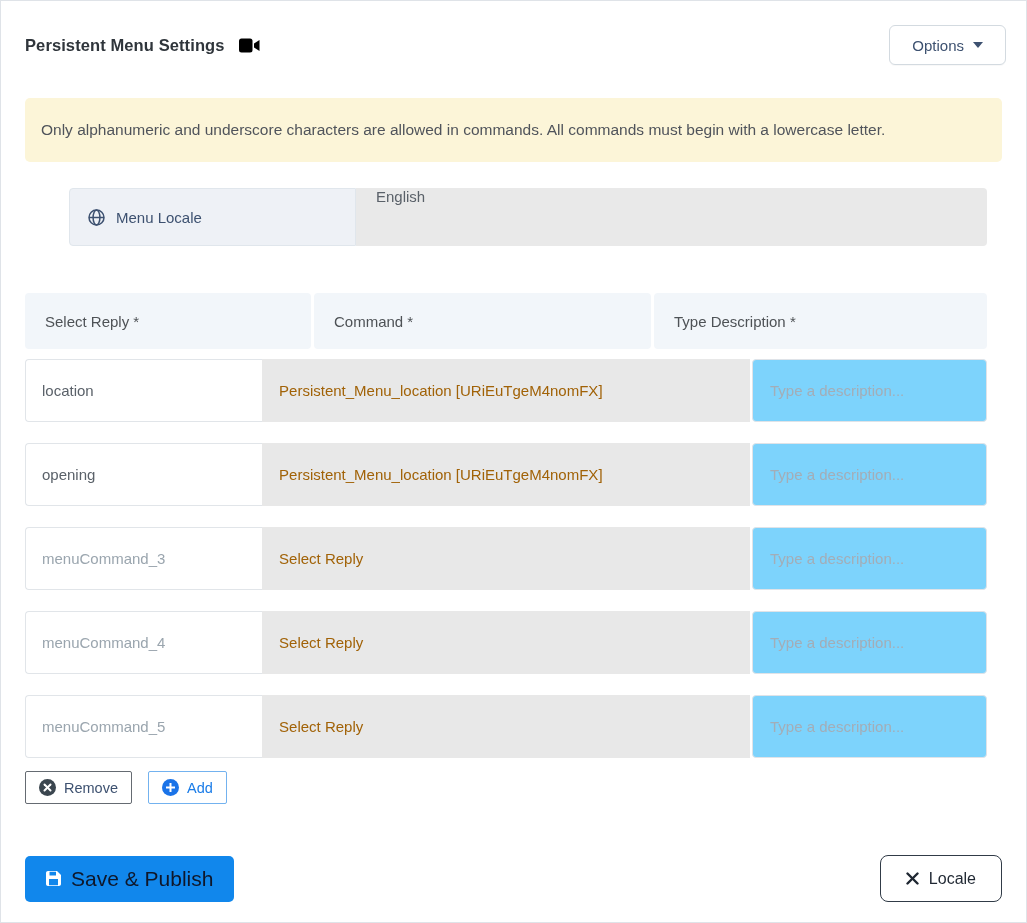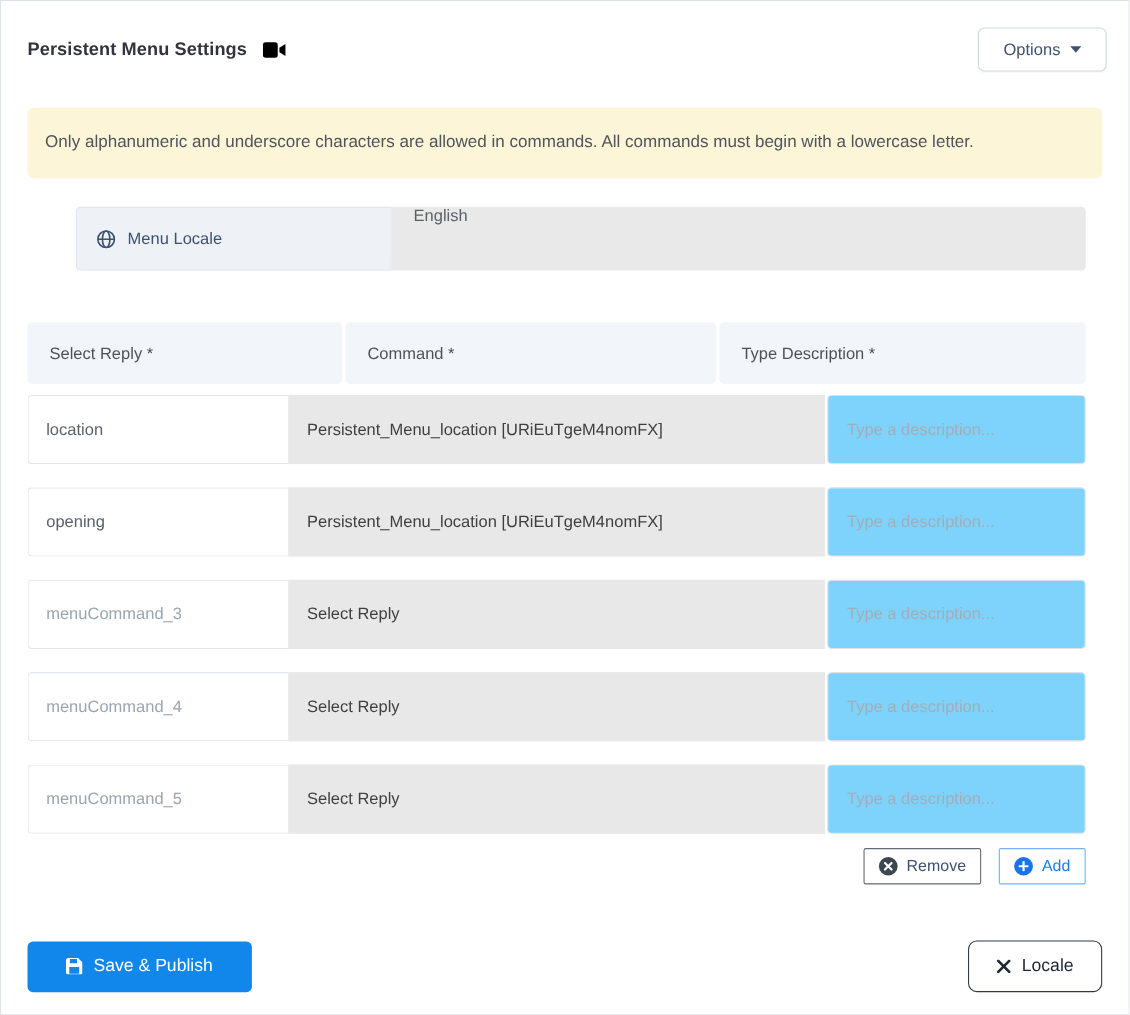--- a/index.html
+++ b/index.html
@@ -69,53 +69,53 @@
   .cmd-input {
     width:238px; height:63px; background:#fff;
     border:1px solid #e1e5e9; border-right:none; border-radius:4px 0 0 4px;
     padding:0 16px; font-size:15px; color:#5a6169; outline:none;
     font-family: inherit;
   }
   .cmd-input::placeholder { color:#9aa5ae; opacity:1; }
   .reply-cell {
     width:490px; background:#e8e8e8;
     display:flex; align-items:center; padding:0 17px;
-    font-size:15px; color:#404040; cursor:pointer;
+    font-size:15px; color:#a16207; cursor:pointer;
   }
   .desc-input {
     flex:1; height:63px; background:#7dd3fc; margin-left:2px;
     border:1px solid #dfe3e8; border-radius:4px;
     padding:0 17px; font-size:15px; color:#5a6169; outline:none;
     font-family: inherit;
   }
   .desc-input::placeholder { color:#a3adb7; opacity:1; }
 
   
-  .row-actions { margin-top:13px; margin-right:15px; display:flex; justify-content:flex-end; gap:16px; }
+  .row-actions { margin-top:13px; margin-right:15px; display:flex; justify-content:flex-start; gap:16px; }
   .btn-remove, .btn-add {
     height:33px; padding:0 13px; background:#fff;
     display:inline-flex; align-items:center; gap:8px;
     font-size:14.5px; cursor:pointer; border-radius:2px;
     font-family: inherit;
   }
   .btn-remove { border:1px solid #656b72; color:#3d5170; }
   .btn-add { border:1px solid #73b2ef; color:#1a7ce8; }
 
   .circle-icon { width:17px; height:17px; border-radius:50%; display:inline-flex; align-items:center; justify-content:center; }
   .circle-dark { background:#3b464f; }
   .circle-blue { background:#1a73e8; }
 
   
   .footer {
     position:absolute; left:0; right:0; bottom:20px;
     padding:0 24px; display:flex; justify-content:space-between; align-items:center;
   }
   .btn-save {
-    height:46px; padding:0 35px; border:none; border-radius:5px;
-    background:#1187ec; color:#ffffff; font-size:16px; cursor:pointer;
+    height:46px; padding:0 21px; border:none; border-radius:5px;
+    background:#1187ec; color:#0f172a; font-size:21px; cursor:pointer;
     display:inline-flex; align-items:center; gap:10px;
     font-family: inherit;
   }
   .btn-cancel {
     height:47px; padding:0 25px; background:#fff;
     border:1px solid #313b47; border-radius:8px;
     color:#1f2732; font-size:16px; cursor:pointer;
     display:inline-flex; align-items:center; gap:10px;
     font-family: inherit;
   }

